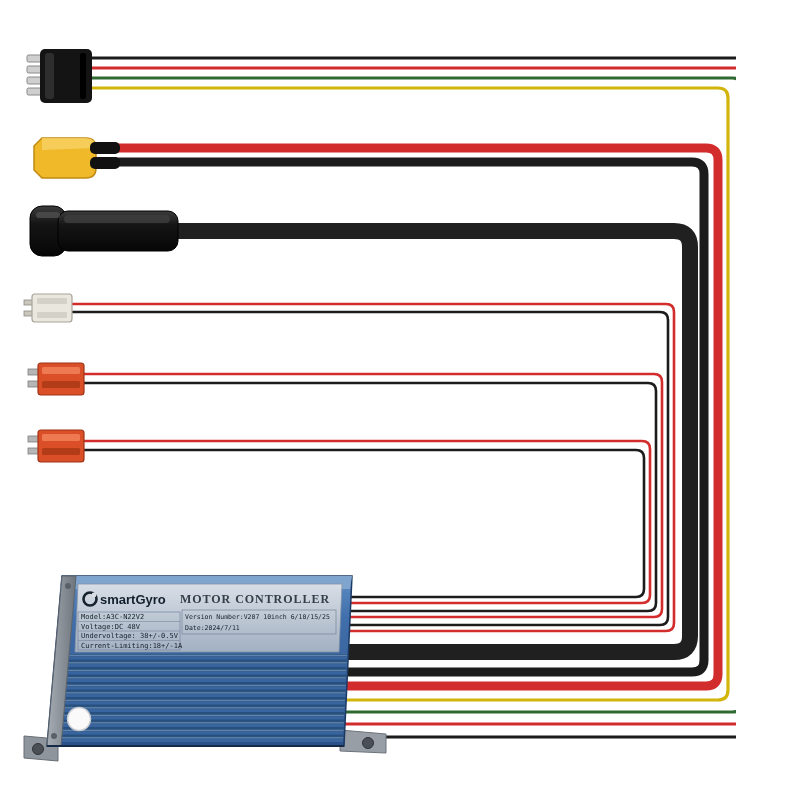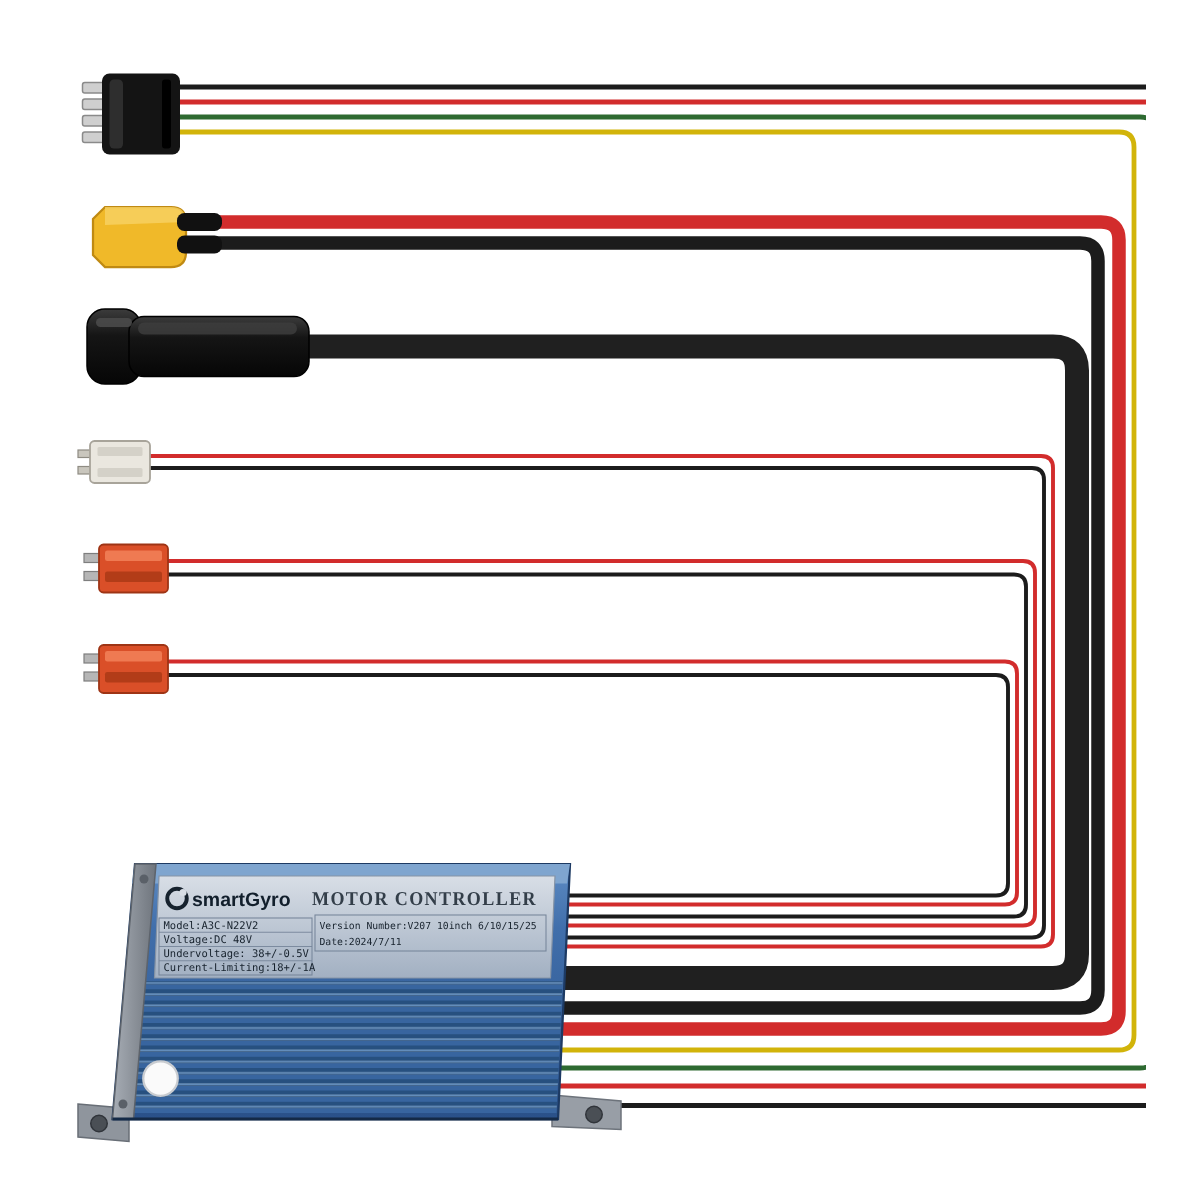--- a/index.html
+++ b/index.html
@@ -1,18 +1,18 @@
 <!DOCTYPE html>
 <html style="--wire-black: #1c1c1c; --wire-red: #d22c2c; --wire-green: #2e6a31; --wire-yellow: #d2b40a; --cable-black: #202020; --xt60-yellow: #f0b929; --orange-connector: #da4f28; --jst-white: #eae7df; --controller-blue: #3c6caa; --controller-blue-dark: #27507f; --label-silver: #c6cfda;"><head>
 <meta charset="utf-8">
 <title>smartGyro Motor Controller Harness</title>
 <style>
   html,body{margin:0;padding:0;background:#ffffff;}
   .stage{position:relative;width:736px;height:800px;background:#fff;overflow:hidden;
-         font-family:"Liberation Sans",sans-serif;padding-left:28px;}
+         font-family:"Liberation Sans",sans-serif;}
   svg{display:block;}
   .wire{fill:none;stroke-linecap:butt;}
   .w-black{stroke:var(--wire-black,#1c1c1c);}
   .w-red{stroke:var(--wire-red,#d32a2a);}
   .w-green{stroke:var(--wire-green,#2f6b33);}
   .w-yellow{stroke:var(--wire-yellow,#d2b40a);}
   .w-cable{stroke:var(--cable-black,#202020);}
   .thin{stroke-width:3.2;}
   .pair{stroke-width:2.6;}
   .thick{stroke-width:9;}

